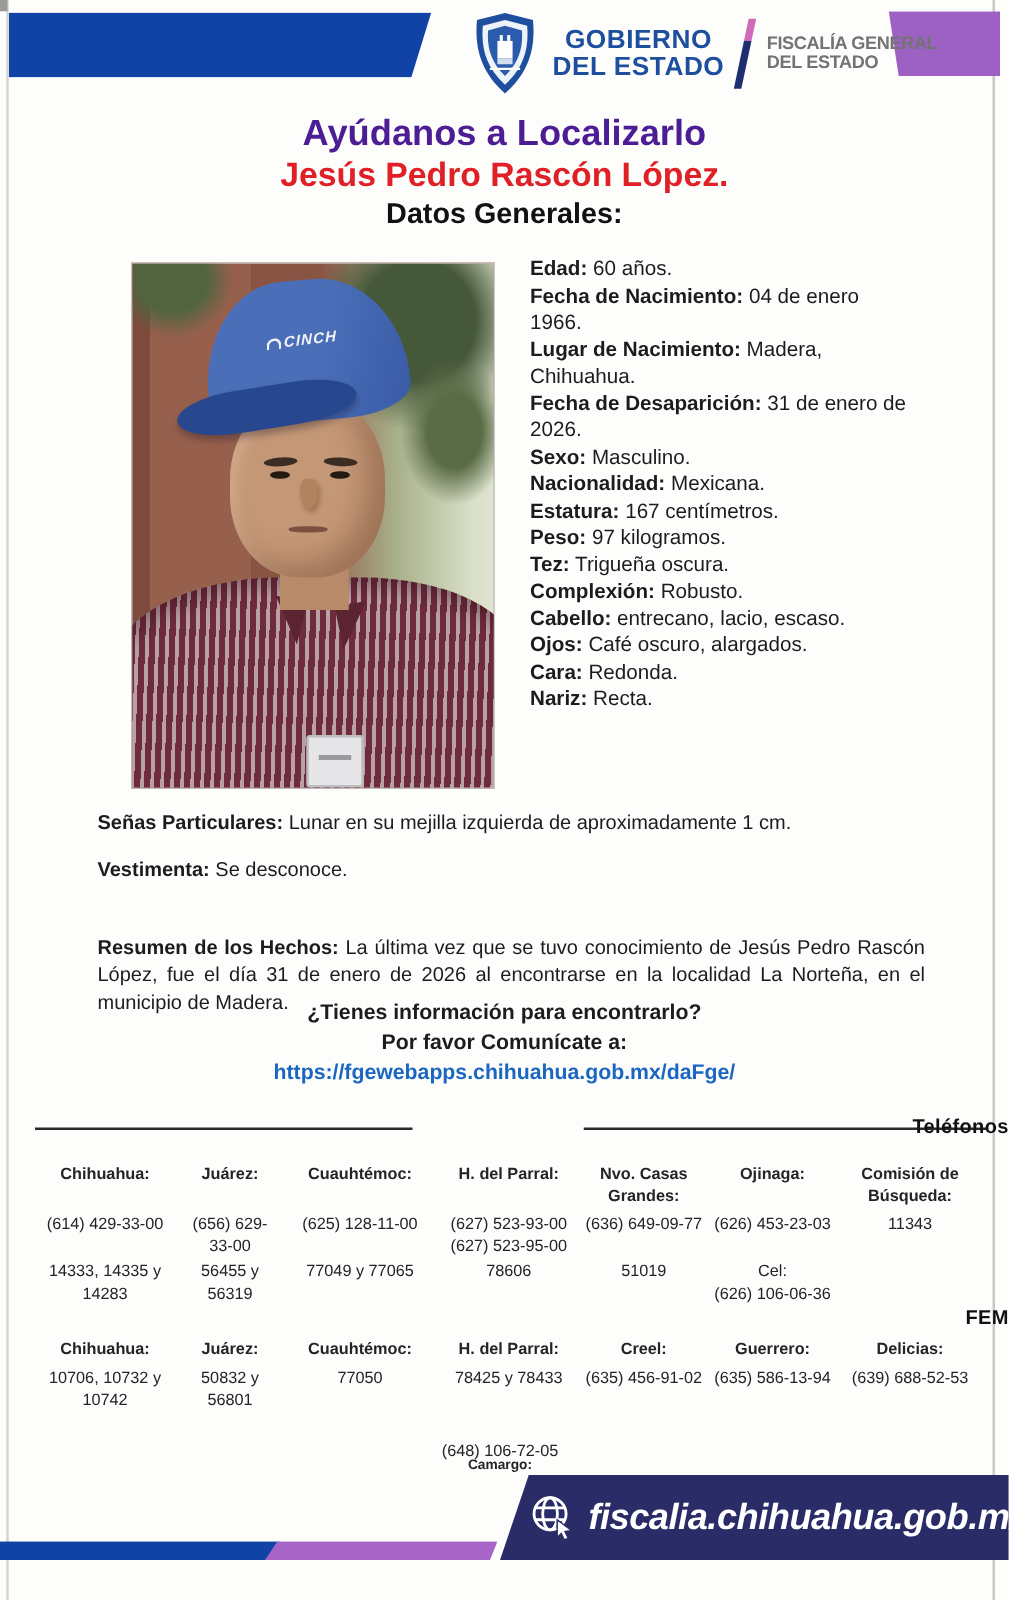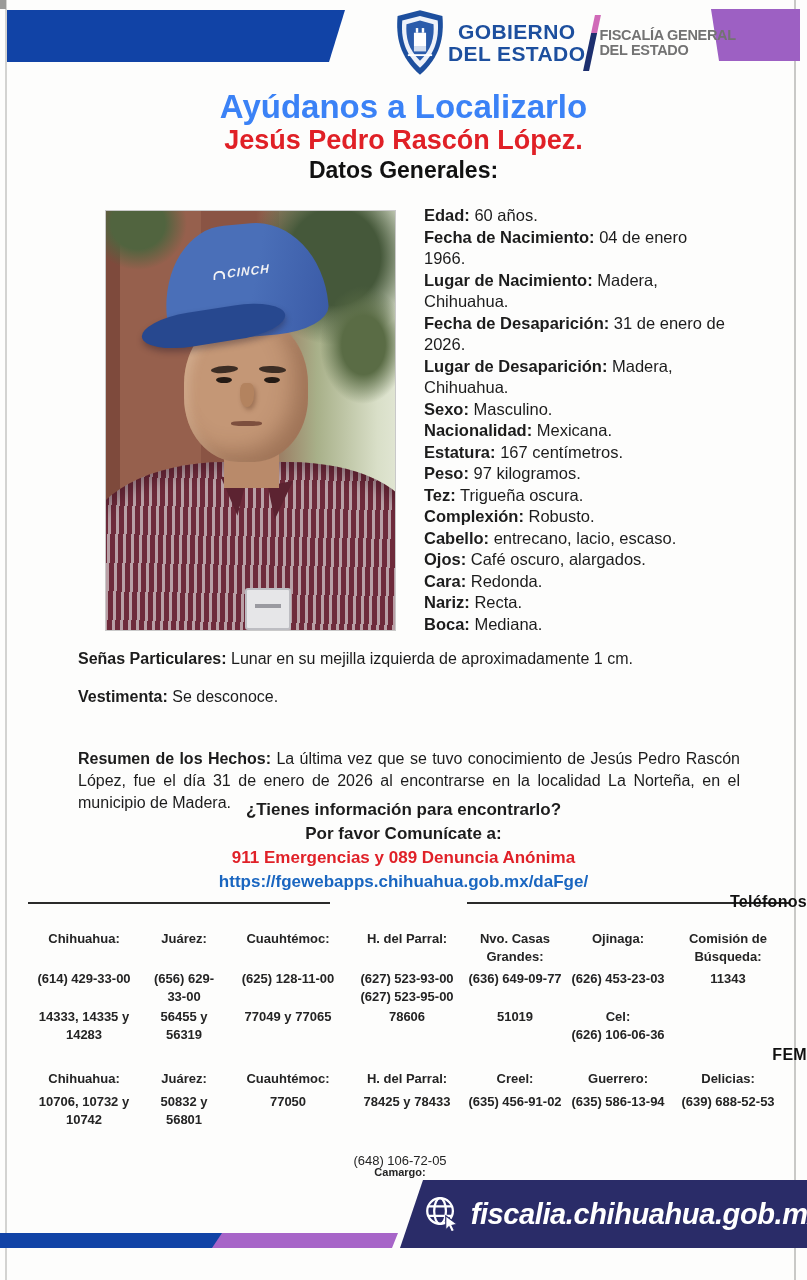--- a/index.html
+++ b/index.html
@@ -10,30 +10,30 @@
   
   .edge-left  { position:absolute; left:5px; top:0; width:2px; height:100%; background:#d3d3d1; }
   .edge-right { position:absolute; left:794px; top:0; width:2px; height:100%; background:#c9c9c7; }
   .edge-corner{ position:absolute; left:0; top:0; width:6px; height:9px; background:#9a9a98; }
 
   
   .top-blue   { position:absolute; left:7px;  top:10px; width:338px; height:52px; background:#1143a6;
                 clip-path:polygon(0 0,100% 0,calc(100% - 16px) 100%,0 100%); }
   .top-purple { position:absolute; left:711px; top:9px; width:89px; height:52px; background:#9d60c3;
                 clip-path:polygon(0 0,100% 0,100% 100%,8px 100%); }
-  .logo-block { position:absolute; left:392px; top:5px; height:76px; display:flex; align-items:center; }
+  .logo-block { position:absolute; left:376px; top:5px; height:76px; display:flex; align-items:center; gap:10px; }
   .shield svg { display:block; }
   .gob-text   { color:#1d4f9e; font-weight:800; font-size:21px; line-height:22px; letter-spacing:.4px; text-align:center; }
   .divider    { width:6px; height:56px; transform:skewX(-12deg); margin:0 4px;
                 background:linear-gradient(#d06ab8 0%,#d06ab8 32%,#1d2f6e 32%,#1d2f6e 100%); }
   .fis-text   { color:#737373; font-weight:700; font-size:14.5px; line-height:15px; letter-spacing:-.3px; }
 
   
   .title-block { position:absolute; left:0; top:90px; width:100%; text-align:center; }
-  .title-main  { font-size:33px; font-weight:700; color:#3b82f6; line-height:34px; }
+  .title-main  { font-size:29px; font-weight:700; color:#4c1d95; line-height:34px; }
   .title-name  { font-size:27px; font-weight:700; color:#e02026; line-height:32px; }
   .title-sub   { font-size:23px; font-weight:700; color:#111; line-height:29px; }
 
   
   .photo { position:absolute; left:105px; top:210px; width:291px; height:421px; border:1px solid #c9c9c9;
            overflow:hidden; background:#93604e; }
   .ph-pillar   { position:absolute; left:0; top:0; width:60%; height:80%;
                  background:linear-gradient(90deg,#7e4a3c 0 8%,#96604d 8% 55%,#8a5444 55% 100%); }
   .ph-light    { position:absolute; right:-12%; top:-5%; width:60%; height:115%;
                  background:linear-gradient(90deg,rgba(180,185,150,0) 0,#a8b089 35%,#d9dfc8 70%,#eef1e6 100%); }
@@ -90,21 +90,21 @@
   .sec-title { position:absolute; width:100%; text-align:right; font-size:16px; font-weight:700; color:#111; letter-spacing:.3px; }
   .tel-title { top:893px; }
   .fem-title { top:1046px; }
   .rule { position:absolute; height:2px; background:#2a2a2a; top:902px; }
   .rule-l { left:28px; width:302px; }
   .rule-r { left:467px; width:323px; }
   .tgrid { position:absolute; left:22px; width:768px; display:grid;
            grid-template-columns:124px 76px 132px 106px 110px 96px 124px; }
   .tgrid > div { text-align:center; white-space:pre-line; font-size:13px; color:#242424; line-height:18px; }
   .g-head > div { font-weight:700; }
-  .g-num  > div { font-weight:700; }
+  .g-num  > div { font-weight:400; }
   .tel-head { top:930px; }
   .tel-phone{ top:970px; }
   .tel-ext  { top:1008px; }
   .fem-head { top:1070px; }
   .fem-num  { top:1093px; }
   .camargo-label { position:absolute; left:320px; top:1130px; width:160px; text-align:center; font-size:11px; font-weight:700; color:#242424;margin-top:36px; }
   .camargo-phone { position:absolute; left:310px; top:1153px; width:180px; text-align:center; font-size:13px; font-weight:500; color:#242424; }
 
   
   .strip-blue   { position:absolute; left:0; top:1233px; width:224px; height:15px; background:#1143a6;
@@ -183,44 +183,41 @@
       <span>CINCH</span>
     </div>
     <div class="badge"></div>
   </div>
 
   <div class="data-col">
     <div class="field"><span class="fl">Edad:</span> <span class="fv">60 años.</span></div>
     <div class="field"><span class="fl">Fecha de Nacimiento:</span> <span class="fv">04 de enero 1966.</span></div>
     <div class="field"><span class="fl">Lugar de Nacimiento:</span> <span class="fv">Madera, Chihuahua.</span></div>
     <div class="field"><span class="fl">Fecha de Desaparición:</span> <span class="fv">31 de enero de 2026.</span></div>
-    <div class="field"><span class="fl">Lugar de Desaparición:</span> <span class="fv">Madera, Chihuahua.</span></div>
     <div class="field"><span class="fl">Sexo:</span> <span class="fv">Masculino.</span></div>
     <div class="field"><span class="fl">Nacionalidad:</span> <span class="fv">Mexicana.</span></div>
     <div class="field"><span class="fl">Estatura:</span> <span class="fv">167 centímetros.</span></div>
     <div class="field"><span class="fl">Peso:</span> <span class="fv">97 kilogramos.</span></div>
     <div class="field"><span class="fl">Tez:</span> <span class="fv">Trigueña oscura.</span></div>
     <div class="field"><span class="fl">Complexión:</span> <span class="fv">Robusto.</span></div>
     <div class="field"><span class="fl">Cabello:</span> <span class="fv">entrecano, lacio, escaso.</span></div>
     <div class="field"><span class="fl">Ojos:</span> <span class="fv">Café oscuro, alargados.</span></div>
     <div class="field"><span class="fl">Cara:</span> <span class="fv">Redonda.</span></div>
     <div class="field"><span class="fl">Nariz:</span> <span class="fv">Recta.</span></div>
-    <div class="field"><span class="fl">Boca:</span> <span class="fv">Mediana.</span></div>
   </div>
 
   <div class="details">
     <p class="p-senas"><b>Señas Particulares:</b> <span>Lunar en su mejilla izquierda de aproximadamente 1 cm.</span></p>
     <p class="p-vest"><b>Vestimenta:</b> <span>Se desconoce.</span></p>
     <p class="p-resumen"><b>Resumen de los Hechos:</b> <span>La última vez que se tuvo conocimiento de Jesús Pedro Rascón López, fue el día 31 de enero de 2026 al encontrarse en la localidad La Norteña, en el municipio de Madera.</span></p>
   </div>
 
   <div class="contact">
     <div>¿Tienes información para encontrarlo?</div>
     <div>Por favor Comunícate a:</div>
-    <div class="c-red">911 Emergencias y 089 Denuncia Anónima</div>
     <a class="c-link" href="#">https://fgewebapps.chihuahua.gob.mx/daFge/</a>
   </div>
 
   <div class="rule rule-l"></div>
   <div class="rule rule-r"></div>
   <div class="sec-title tel-title">Teléfonos</div>
 
   <div class="tgrid g-head tel-head">
     <div>Chihuahua:</div>
     <div>Juárez:</div>

